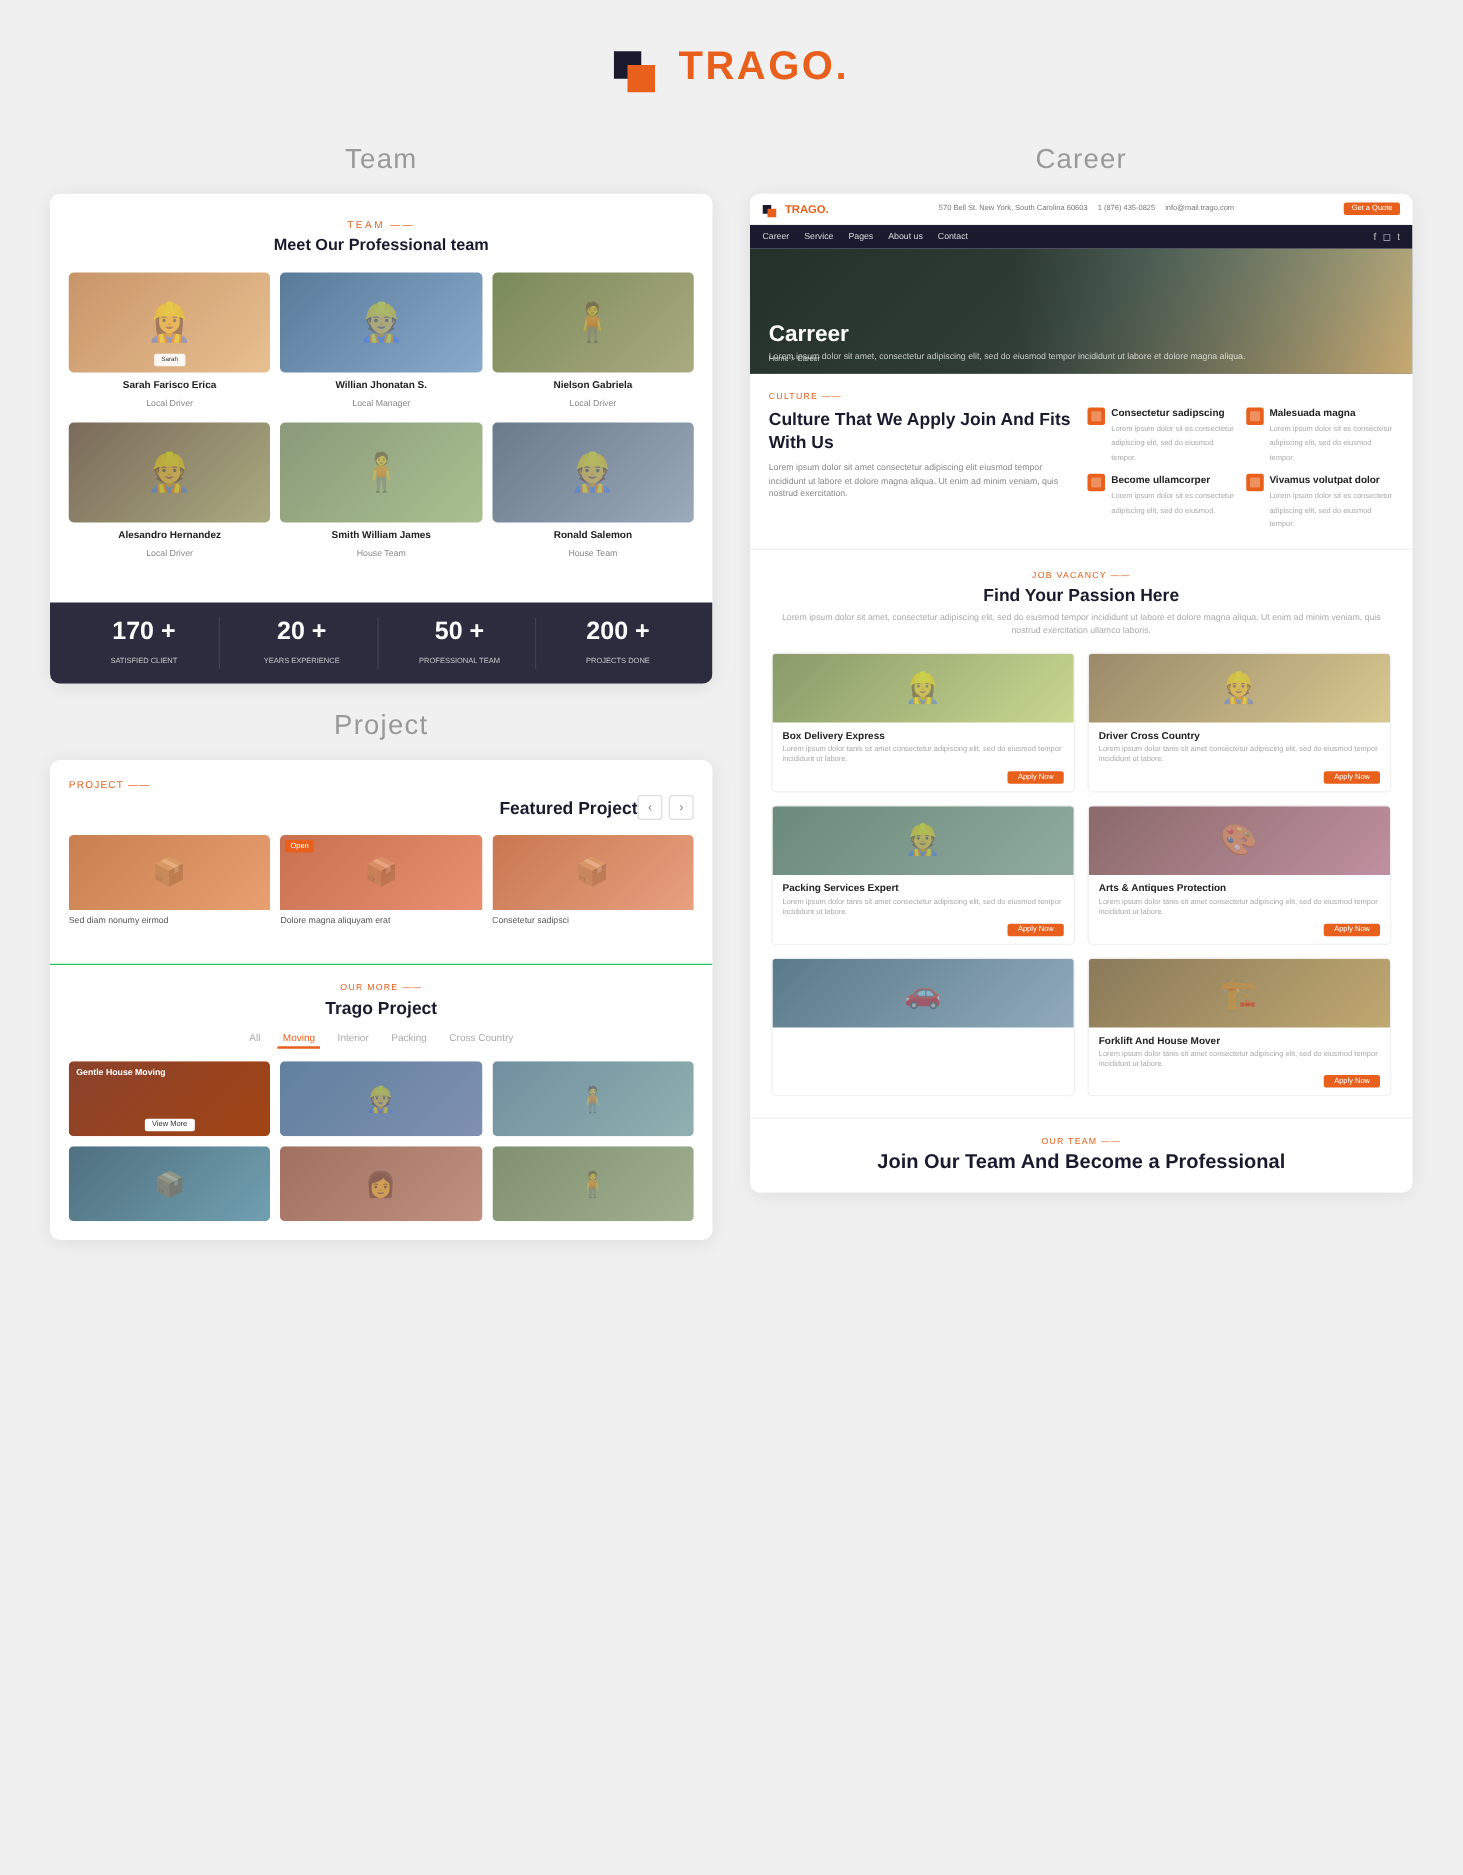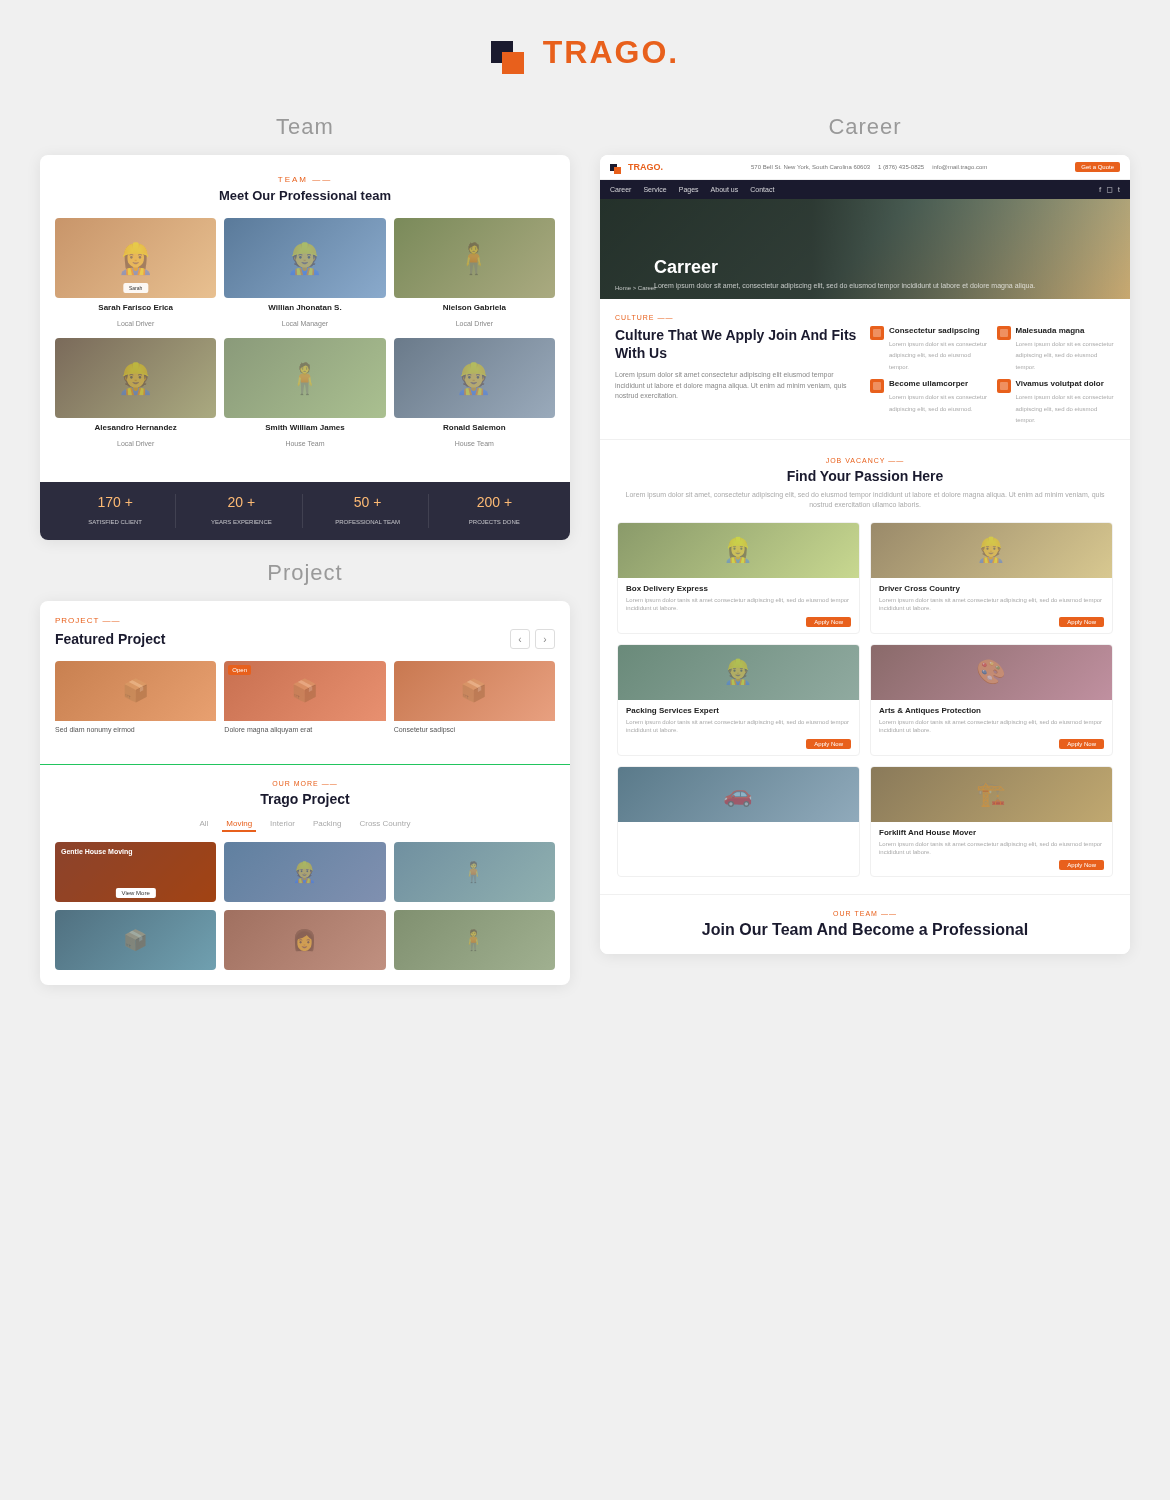--- a/index.html
+++ b/index.html
@@ -115,23 +115,23 @@
       display: grid;
       grid-template-columns: repeat(4, 1fr);
       gap: 5px;
     }
     .stat-item {
       text-align: center;
       border-right: 1px solid rgba(255,255,255,0.1);
     }
     .stat-item:last-child { border-right: none; }
     .stat-number {
-      font-size: 14px;
-      font-weight: 400;
-      color: #fdba74;
+      font-size: 20px;
+      font-weight: 700;
+      color: #ffffff;
       display: block;
     }
     .stat-label {
       font-size: 6px;
       color: rgba(255,255,255,0.7);
       text-transform: uppercase;
     }
 
     
     .career-card-inner {
@@ -201,21 +201,20 @@
     .career-hero-bg {
       position: absolute;
       inset: 0;
       background: 
         linear-gradient(to right, rgba(0,0,0,0.6) 40%, transparent 100%),
         linear-gradient(135deg, #5a7a6a 0%, #7a9a8a 50%, #c8a870 100%);
     }
     .career-hero-content {
       position: relative;
       z-index: 1;
-      margin-left: 39px;
     }
     .career-hero-title {
       font-size: 18px;
       font-weight: 700;
       color: white;
       display: block;
     }
     .career-hero-text {
       font-size: 7px;
       color: rgba(255,255,255,0.7);
@@ -389,21 +388,21 @@
     .project-subtitle {
       font-size: 8px;
       color: #E8601C;
       text-transform: uppercase;
       letter-spacing: 1px;
       margin-bottom: 4px;
     }
     .project-subtitle::after { content: ' ——'; }
     .project-header {
       display: flex;
-      justify-content: space-between;
+      justify-content: flex-end;
       align-items: center;
       margin-bottom: 12px;
     }
     .project-title {
       font-size: 14px;
       font-weight: 700;
       color: #1a1a2e;
     }
     .project-nav {
       display: flex;

